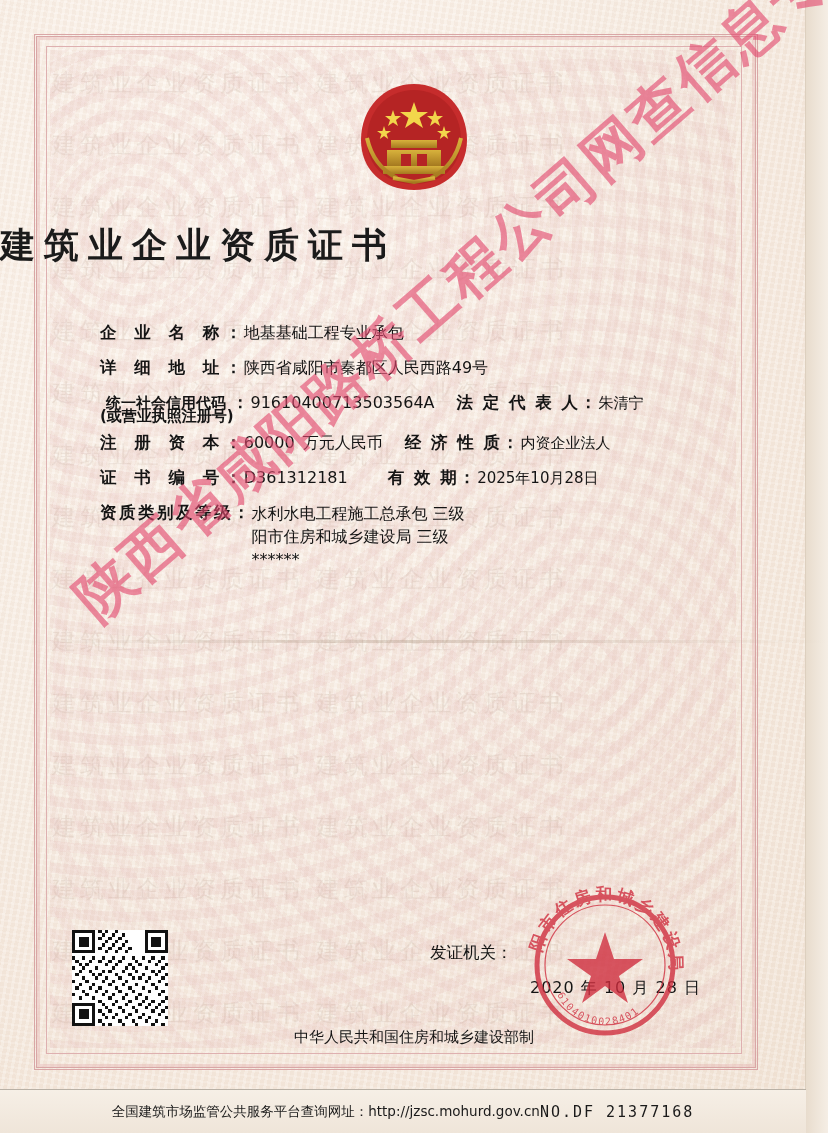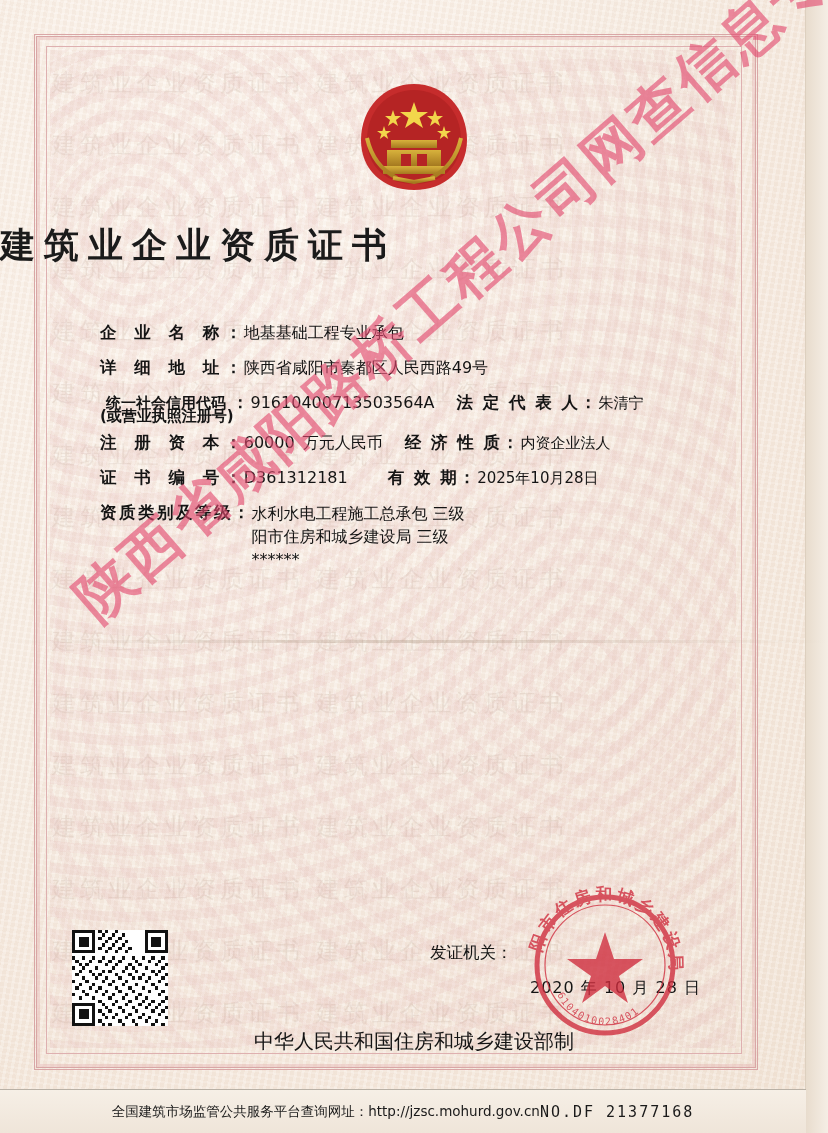--- a/index.html
+++ b/index.html
@@ -108,21 +108,21 @@
     font-family:"DejaVu Sans", sans-serif;font-size:16.5px;color:#141414;
   }
   .issue-date{
     position:absolute;left:530px;top:978px;
     font-family:"DejaVu Sans", sans-serif;font-size:16px;color:#141414;
     letter-spacing:1px;
     text-align:center;
   }
   .maker{
     position:absolute;left:0;right:0;top:1028px;text-align:center;
-    font-family:Liberation Mono, monospace;font-size:20px;color:#141414;
+    font-family:Liberation Mono, monospace;font-size:15px;color:#141414;
   }
   
   .seal{
     position:absolute;left:520px;top:880px;width:170px;height:170px;
     pointer-events:none;
   }
   
   .footer{
     position:absolute;left:0;right:22px;bottom:0;height:44px;
     border-top:1px solid #b9b1a6;

